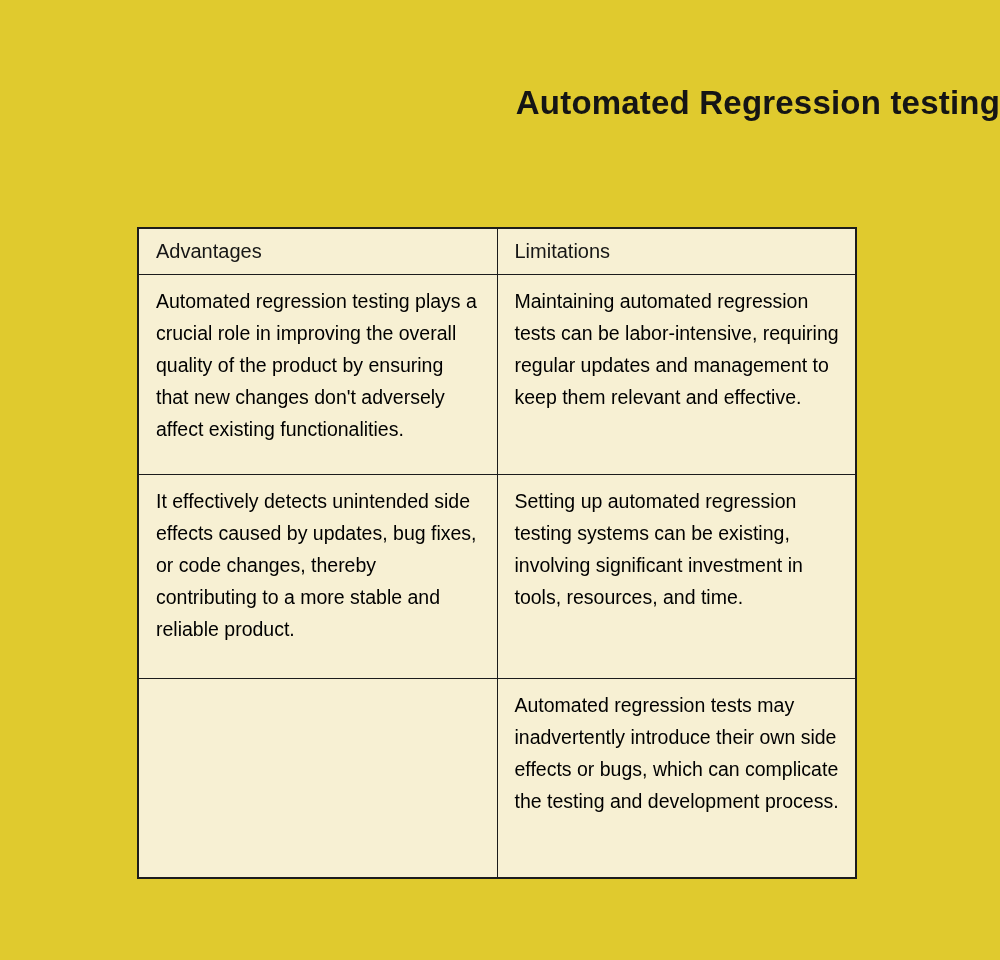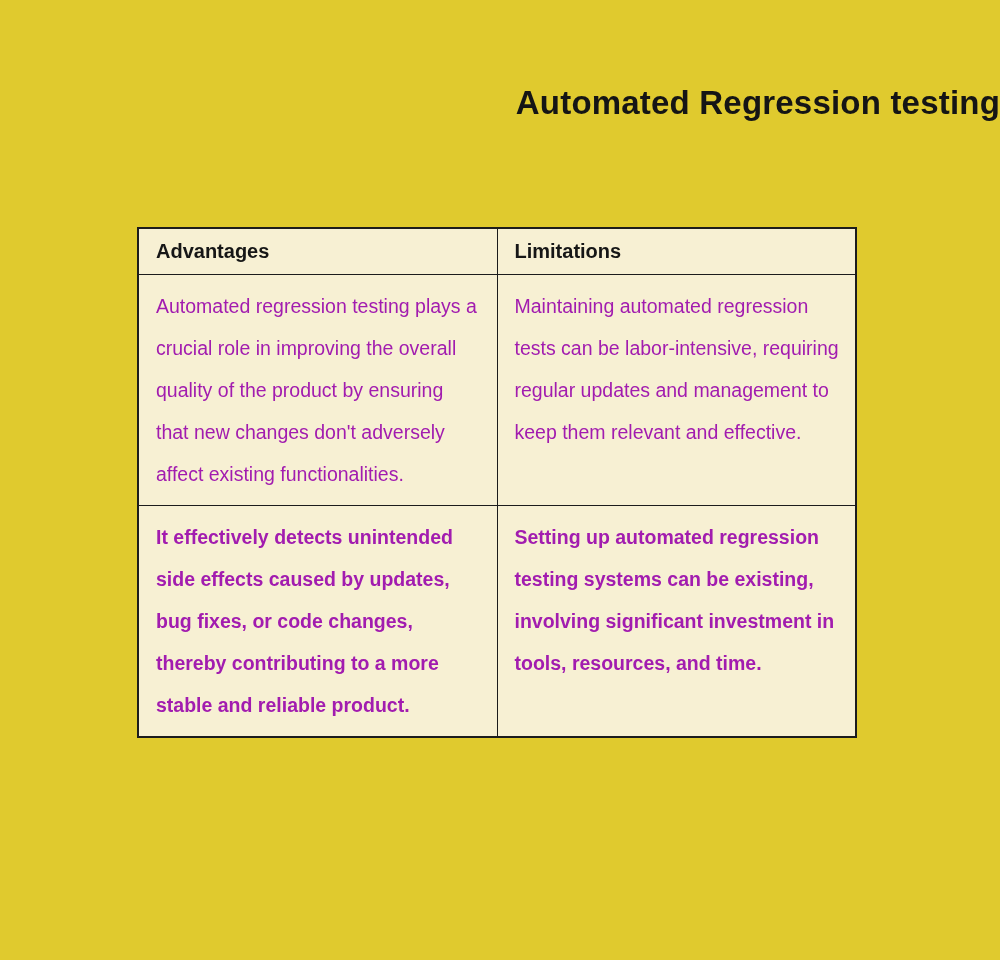--- a/index.html
+++ b/index.html
@@ -43,34 +43,34 @@
     text-align: left;
     padding: 10px 16px 10px 17px;
     width: 359px;
   }
   .comparison-table {
     border: 2px solid #1c1c1c;
   }
   .comparison-table th {
     height: 46px;
     font-size: 20px;
-    font-weight: 700;
+    font-weight: 400;
     vertical-align: middle;
     padding-top: 0;
     padding-bottom: 0;
     color: #161616;
   }
   .comparison-table td {
     font-size: 19.5px;
-    line-height: 42px;
+    line-height: 32px;
     font-weight: 400;
-    color: #a21caf;
+    color: #000000;
   }
   .row-1 td { height: 200px; }
-  .row-2 td { height: 204px; font-weight: bold; }
+  .row-2 td { height: 204px; }
   .row-3 td { height: 200px; }
 </style>
 </head>
 <body>
 
 <div class="page-title">Automated Regression testing</div>
 
 <table class="comparison-table">
   <thead>
     <tr>
@@ -80,14 +80,18 @@
   </thead>
   <tbody>
     <tr class="row-1">
       <td>Automated regression testing plays a crucial role in improving the overall quality of the product by ensuring that new changes don't adversely affect existing functionalities.</td>
       <td>Maintaining automated regression tests can be labor-intensive, requiring regular updates and management to keep them relevant and effective.</td>
     </tr>
     <tr class="row-2">
       <td>It effectively detects unintended side effects caused by updates, bug fixes, or code changes, thereby contributing to a more stable and reliable product.</td>
       <td>Setting up automated regression testing systems can be existing, involving significant investment in tools, resources, and time.</td>
     </tr>
+    <tr class="row-3">
+      <td></td>
+      <td>Automated regression tests may inadvertently introduce their own side effects or bugs, which can complicate the testing and development process.</td>
+    </tr>
   </tbody>
 </table>
 
 </body></html>

